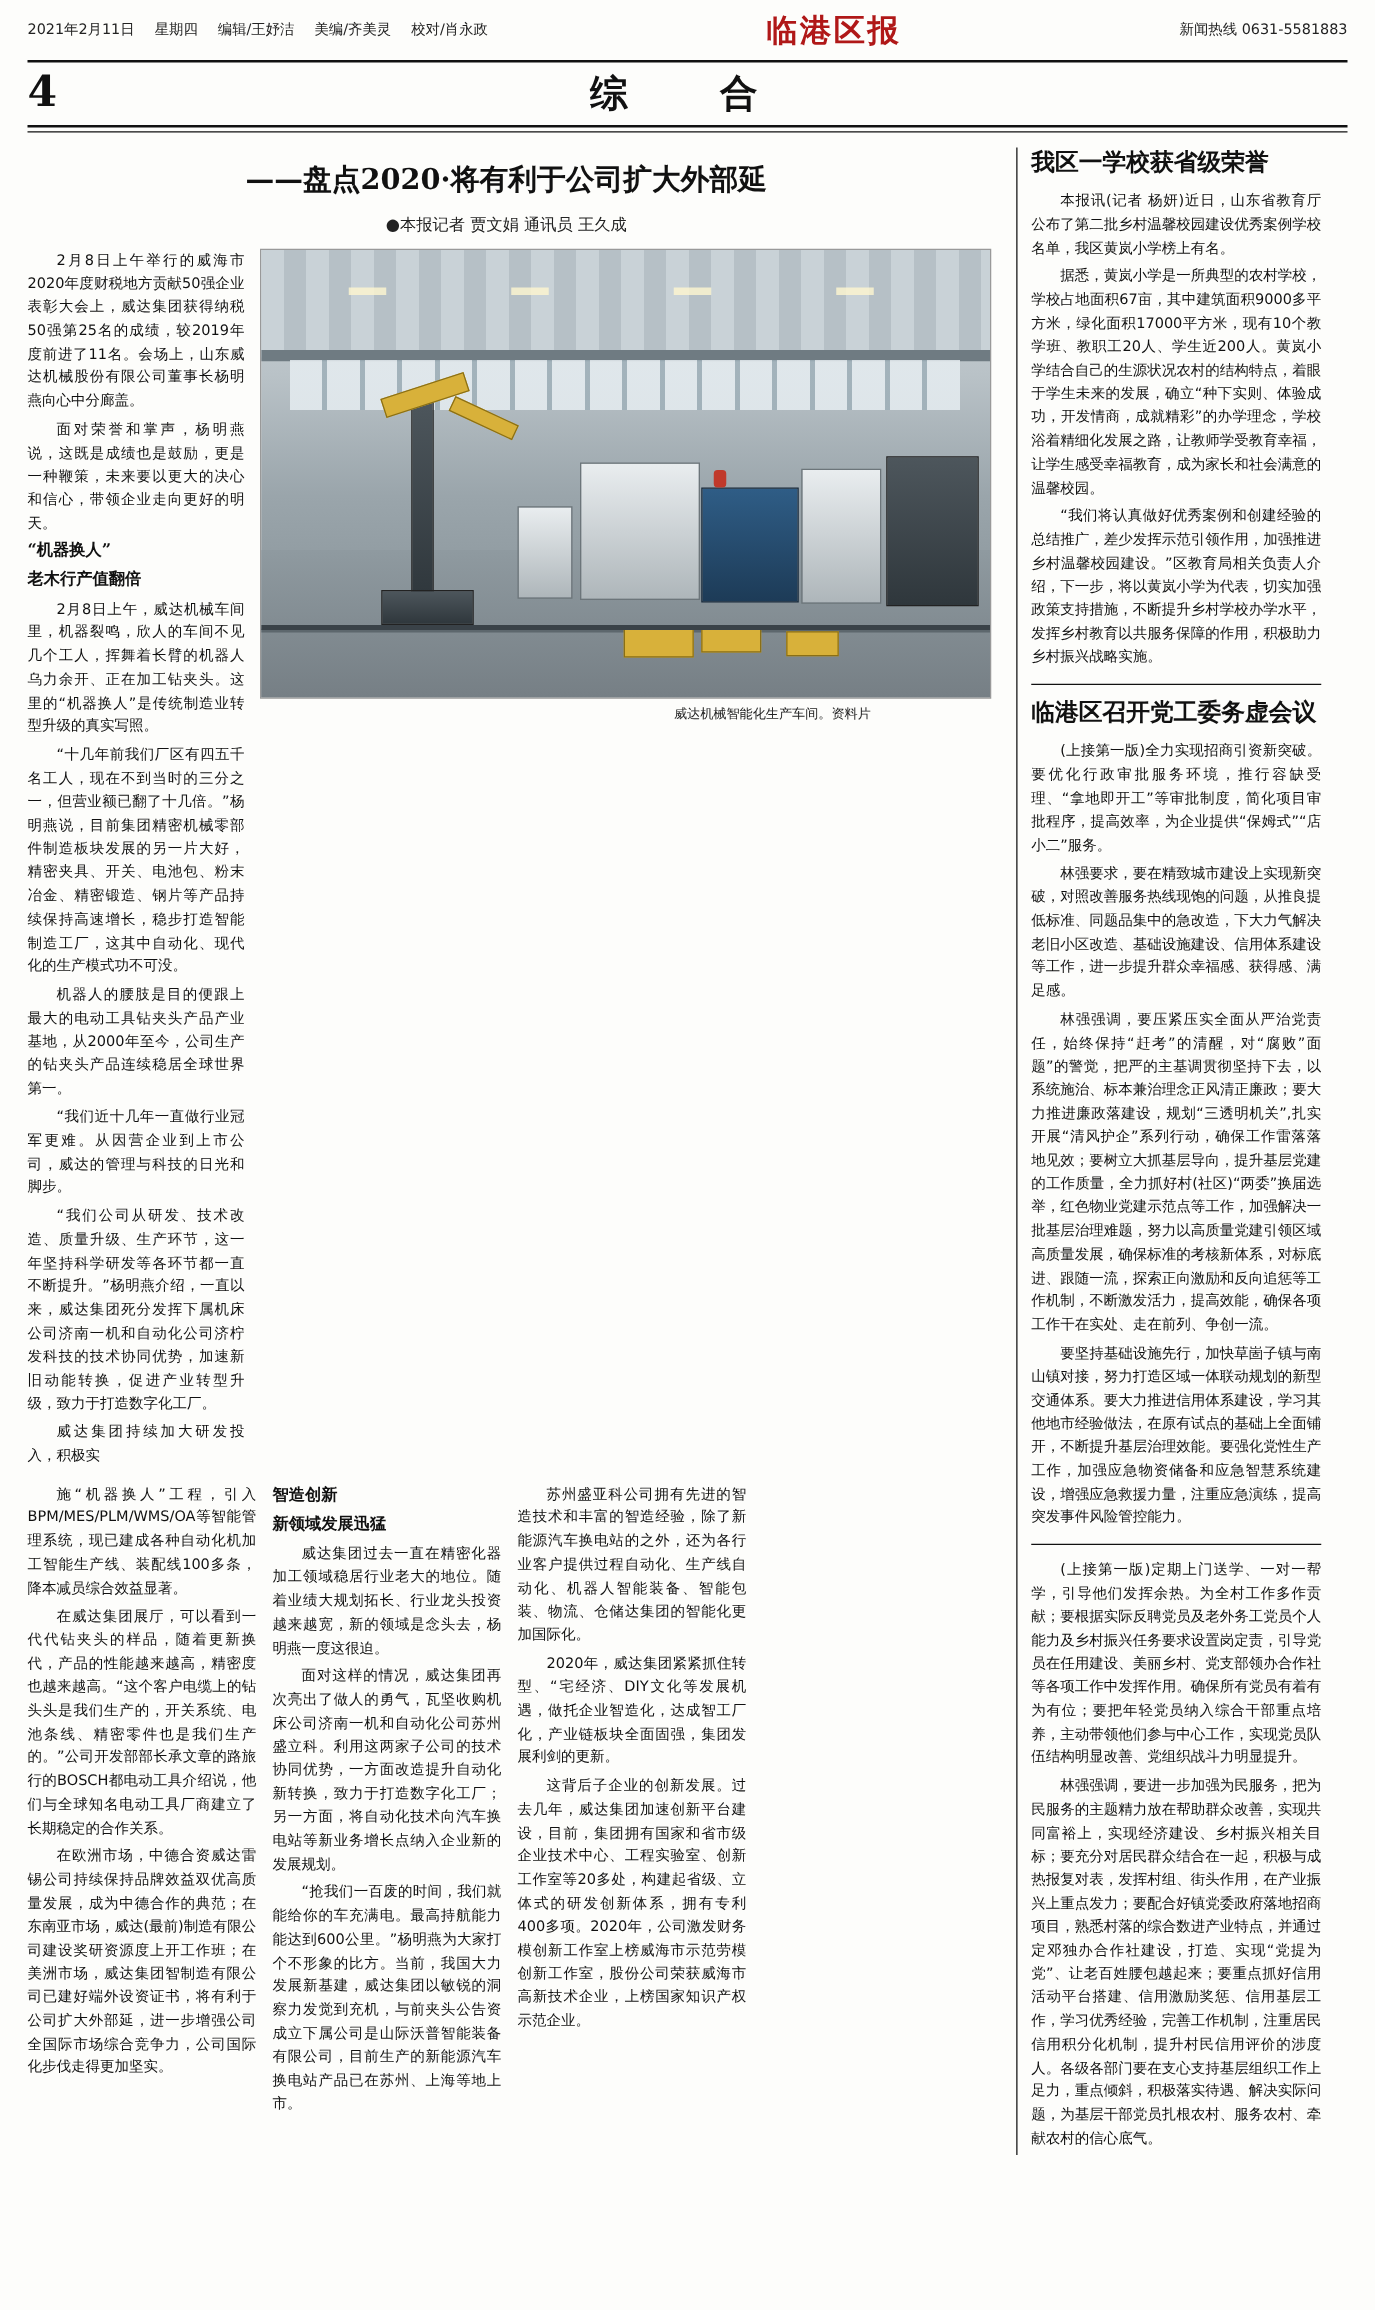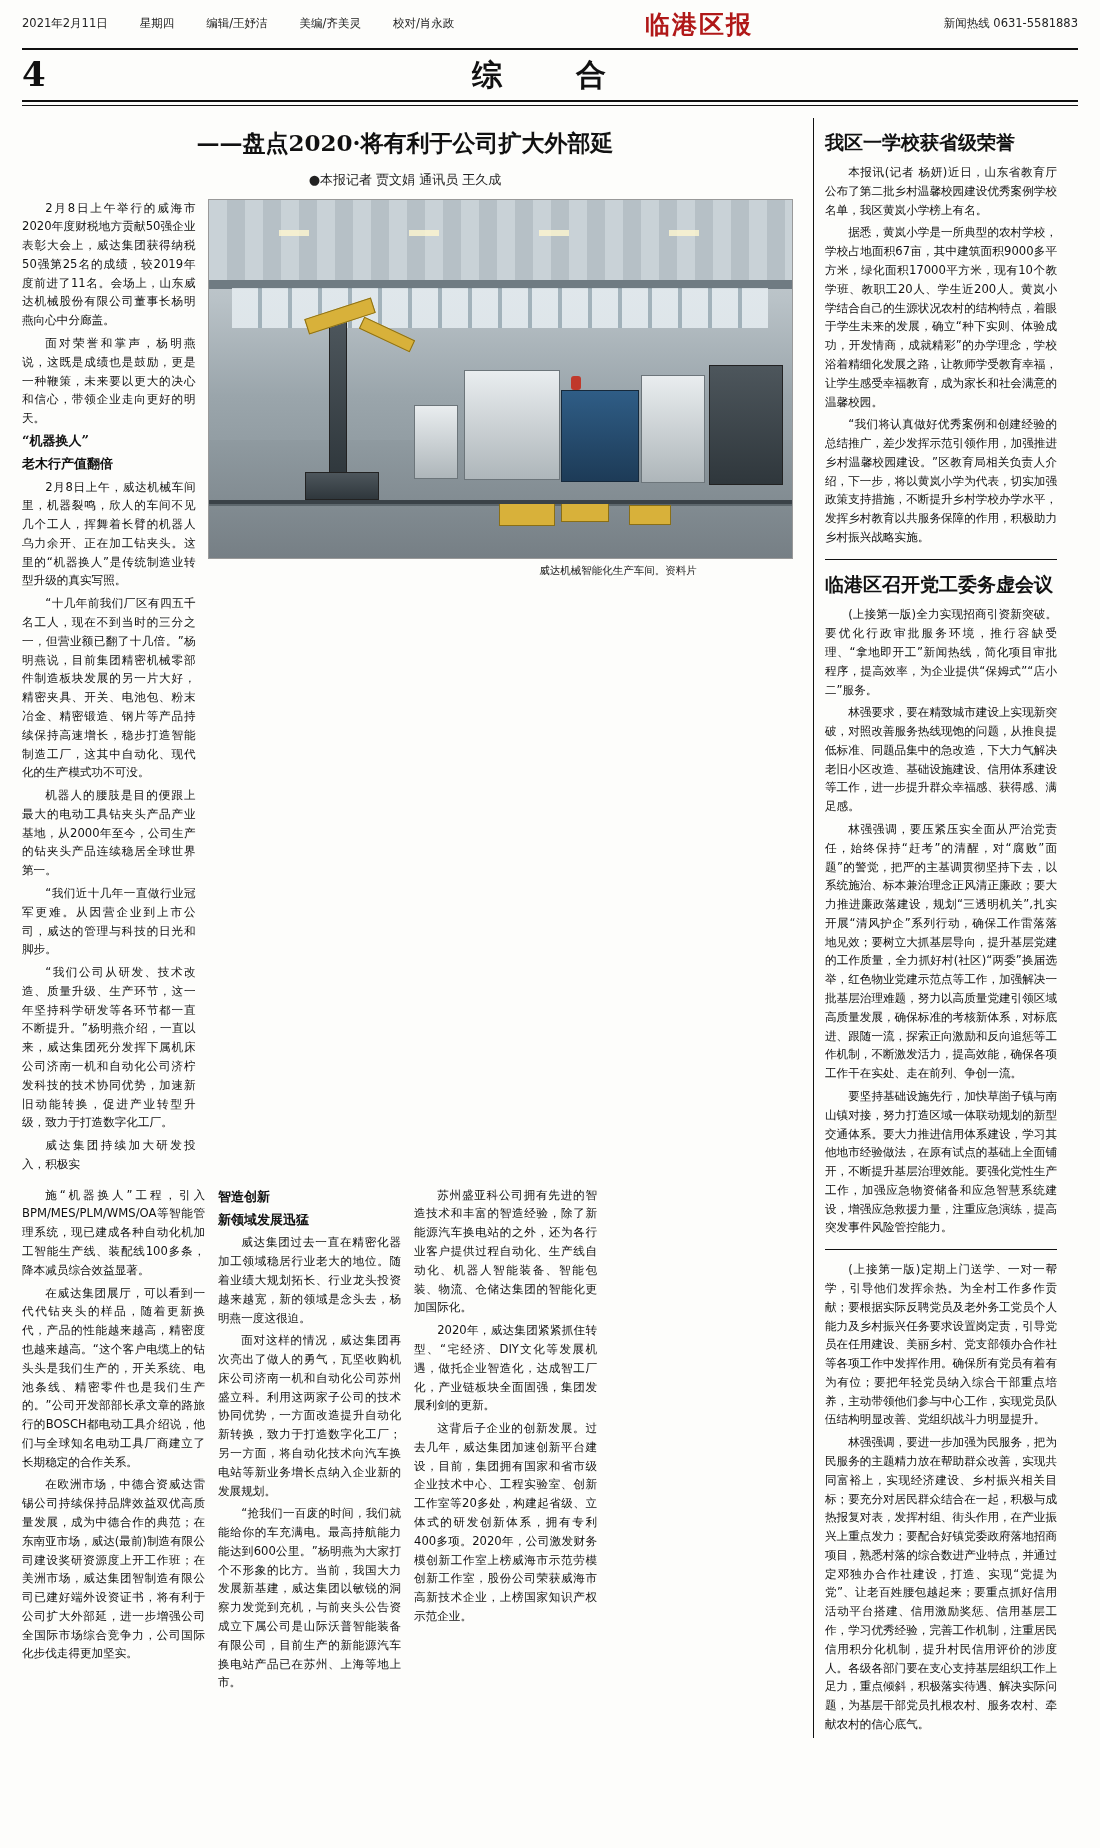--- a/index.html
+++ b/index.html
@@ -8,21 +8,21 @@
     width:1100px; height:1848px;
     background:#fdfdfb;
     font-family:"DejaVu Sans", sans-serif;
     color:#111;
     position:relative;
   }
   .page { width:1100px; height:1848px; padding:14px 22px 10px 22px; position:relative; }
 
   
   .masthead { display:flex; align-items:flex-start; justify-content:space-between; font-size:11.5px; color:#222; }
-  .mh-left { display:flex; gap:32px; padding-top:2px; white-space:nowrap;}
+  .mh-left { display:flex; gap:16px; padding-top:2px; white-space:nowrap;}
   .mh-center { font-size:25px; font-weight:bold; color:#b01818; letter-spacing:2px; font-family:"DejaVu Serif", serif; margin-top:-6px;}
   .mh-right { padding-top:2px; white-space:nowrap;}
   .rule-thick { border-top:2.5px solid #111; margin-top:7px; }
 
   .secline { display:flex; align-items:center; justify-content:center; position:relative; height:50px; }
   .pagenum { position:absolute; left:0; top:4px; font-size:34px; font-weight:bold; font-family:"DejaVu Serif", serif;}
   .sectitle { font-size:30px; font-weight:bold; letter-spacing:22px; font-family:"DejaVu Serif", serif;}
   .rule-double-top { border-top:2.5px solid #111; }
   .rule-double-bot { border-top:1px solid #111; margin-top:2.5px; }
 
@@ -69,21 +69,21 @@
   .a1-cols .c { font-size:11.6px; line-height:1.62; text-align:justify; }
   .c1 { width:183px; }
   .c2 { width:183px; }
   .c3 { width:183px; }
   .subhead-inline { font-weight:bold; font-size:13px; line-height:1.45; margin:2px 0 4px; font-family:"DejaVu Serif", serif;}
 
   p { margin:0 0 4px; text-indent:2em; }
   .noindent { text-indent:0; }
 
   
-  .r-title { font-family:"DejaVu Serif", serif; font-weight:bold; font-size:19px; line-height:1.35; margin:12px 0 8px; }
+  .r-title { font-family:"DejaVu Serif", serif; font-weight:bold; font-size:19px; line-height:1.35; margin:0 0 8px; }
   .right-col .txt { font-size:11.6px; line-height:1.62; text-align:justify; }
   .r-rule { border-top:1px solid #111; margin:12px 0 10px; }
 </style>
 </head>
 <body>
 
 <div class="page">
 
   <div class="masthead">
     <div class="mh-left">
@@ -190,21 +190,21 @@
       <div class="txt">
         <p>本报讯(记者 杨妍)近日，山东省教育厅公布了第二批乡村温馨校园建设优秀案例学校名单，我区黄岚小学榜上有名。</p>
         <p>据悉，黄岚小学是一所典型的农村学校，学校占地面积67亩，其中建筑面积9000多平方米，绿化面积17000平方米，现有10个教学班、教职工20人、学生近200人。黄岚小学结合自己的生源状况农村的结构特点，着眼于学生未来的发展，确立“种下实则、体验成功，开发情商，成就精彩”的办学理念，学校浴着精细化发展之路，让教师学受教育幸福，让学生感受幸福教育，成为家长和社会满意的温馨校园。</p>
         <p>“我们将认真做好优秀案例和创建经验的总结推广，差少发挥示范引领作用，加强推进乡村温馨校园建设。”区教育局相关负责人介绍，下一步，将以黄岚小学为代表，切实加强政策支持措施，不断提升乡村学校办学水平，发挥乡村教育以共服务保障的作用，积极助力乡村振兴战略实施。</p>
       </div>
 
       <div class="r-rule"></div>
 
       <div class="r-title">临港区召开党工委务虚会议</div>
       <div class="txt">
-        <p>(上接第一版)全力实现招商引资新突破。要优化行政审批服务环境，推行容缺受理、“拿地即开工”新闻热线，简化项目审批程序，提高效率，为企业提供“保姆式”“店小二”服务。</p>
+        <p>(上接第一版)全力实现招商引资新突破。要优化行政审批服务环境，推行容缺受理、“拿地即开工”等审批制度，简化项目审批程序，提高效率，为企业提供“保姆式”“店小二”服务。</p>
         <p>林强要求，要在精致城市建设上实现新突破，对照改善服务热线现饱的问题，从推良提低标准、同题品集中的急改造，下大力气解决老旧小区改造、基础设施建设、信用体系建设等工作，进一步提升群众幸福感、获得感、满足感。</p>
         <p>林强强调，要压紧压实全面从严治党责任，始终保持“赶考”的清醒，对“腐败”面题”的警觉，把严的主基调贯彻坚持下去，以系统施治、标本兼治理念正风清正廉政；要大力推进廉政落建设，规划“三透明机关”,扎实开展“清风护企”系列行动，确保工作雷落落地见效；要树立大抓基层导向，提升基层党建的工作质量，全力抓好村(社区)“两委”换届选举，红色物业党建示范点等工作，加强解决一批基层治理难题，努力以高质量党建引领区域高质量发展，确保标准的考核新体系，对标底进、跟随一流，探索正向激励和反向追惩等工作机制，不断激发活力，提高效能，确保各项工作干在实处、走在前列、争创一流。</p>
         <p>要坚持基础设施先行，加快草崮子镇与南山镇对接，努力打造区域一体联动规划的新型交通体系。要大力推进信用体系建设，学习其他地市经验做法，在原有试点的基础上全面铺开，不断提升基层治理效能。要强化党性生产工作，加强应急物资储备和应急智慧系统建设，增强应急救援力量，注重应急演练，提高突发事件风险管控能力。</p>
         <p></p>
       </div>
 
       <div class="r-rule"></div>
 
       <div class="txt">
         <p>(上接第一版)定期上门送学、一对一帮学，引导他们发挥余热。为全村工作多作贡献；要根据实际反聘党员及老外务工党员个人能力及乡村振兴任务要求设置岗定责，引导党员在任用建设、美丽乡村、党支部领办合作社等各项工作中发挥作用。确保所有党员有着有为有位；要把年轻党员纳入综合干部重点培养，主动带领他们参与中心工作，实现党员队伍结构明显改善、党组织战斗力明显提升。</p>

